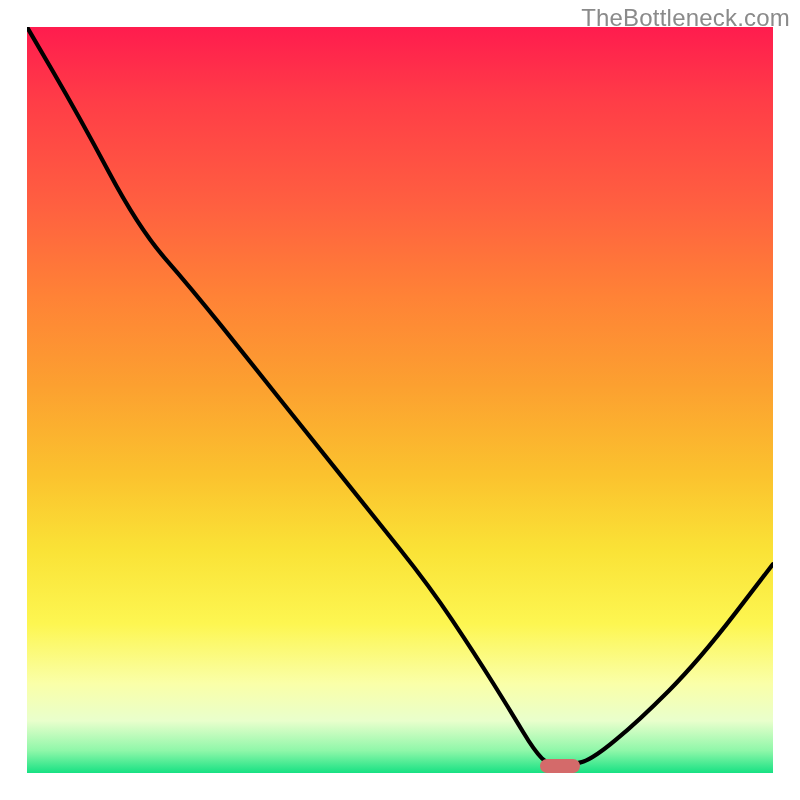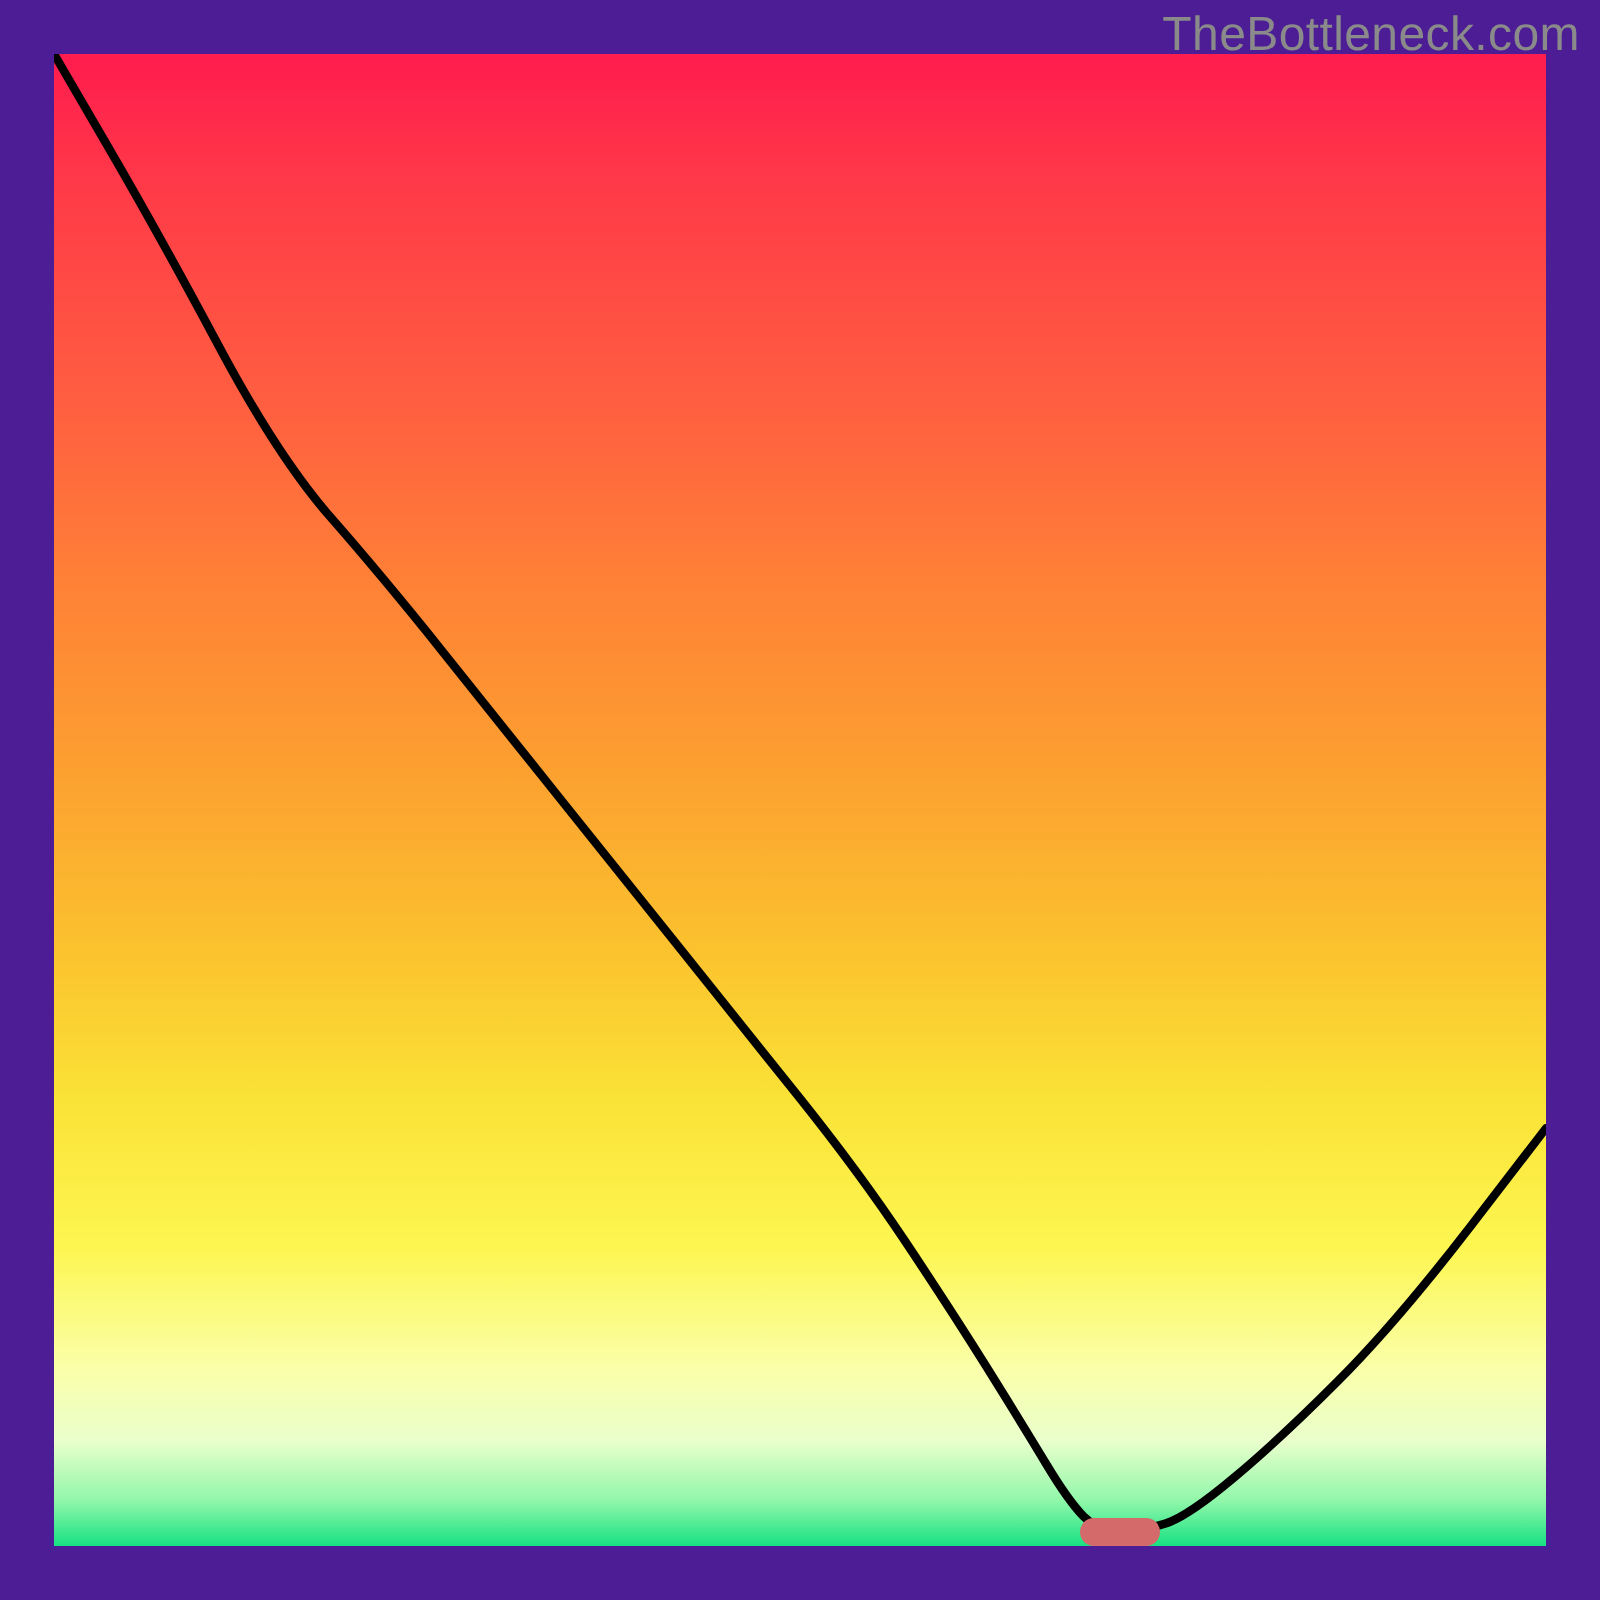--- a/index.html
+++ b/index.html
@@ -8,21 +8,21 @@
     width: 800px;
     height: 800px;
     background: #000;
     overflow: hidden;
     font-family: Arial, Helvetica, sans-serif;
   }
   .frame {
     position: relative;
     width: 800px;
     height: 800px;
-    background: #4c1d95;
+    background: #ffffff;
   }
   .watermark {
     position: absolute;
     top: 4px;
     right: 10px;
     color: #8a8a8a;
     font-size: 24px;
     font-weight: 500;
     letter-spacing: 0.2px;
     z-index: 10;

